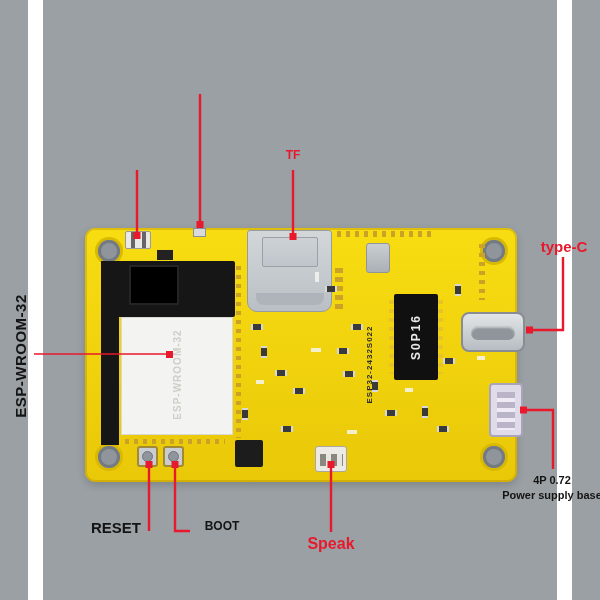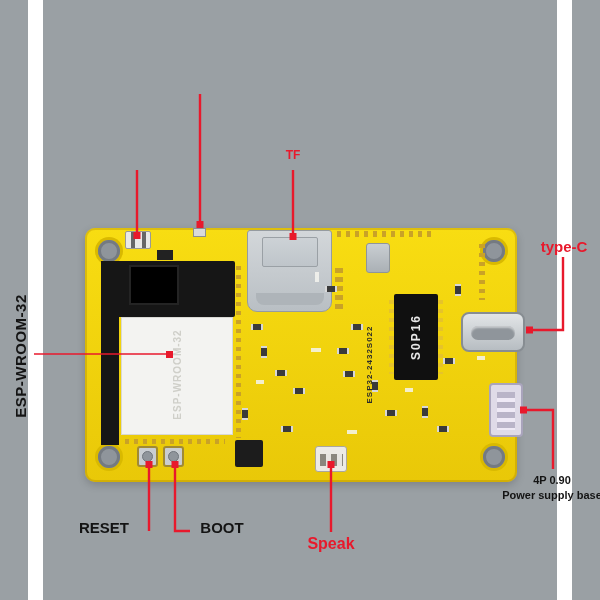--- a/index.html
+++ b/index.html
@@ -114,22 +114,22 @@
 
   
   .lbl { position: absolute; z-index: 4; font-weight: bold; color: var(--accent, #e8192c); text-align: center; }
   .lbl.dark { color: var(--label_dark, #141414); }
   .lbl-bbs   { left: 117px; top: 70px;  width: 192px; font-size: 17px; }
   .lbl-bi    { left: 48px;  top: 148px; width: 145px; font-size: 16px; }
   .lbl-tf    { left: 269px; top: 148px; width: 48px;  font-size: 12px; }
   .lbl-typec { left: 532px; top: 238px; width: 64px;  font-size: 15px; }
   .lbl-esp   { left: -66px; top: 346px; width: 175px; height: 20px; font-size: 15px; letter-spacing: .5px;
                transform: rotate(-90deg); }
-  .lbl-reset { left: 72px;  top: 519px; width: 64px;  font-size: 15px; }
-  .lbl-boot  { left: 190px; top: 519px; width: 64px;  font-size: 15px; }
+  .lbl-reset { left: 84px;  top: 519px; width: 64px;  font-size: 15px; }
+  .lbl-boot  { left: 190px; top: 519px; width: 64px;  font-size: 12px; }
   .lbl-speak { left: 296px; top: 535px; width: 70px;  font-size: 16px; }
   .lbl-pwr1  { left: 512px; top: 474px; width: 80px;  font-size: 11px; }
   .lbl-pwr2  { left: 500px; top: 489px; width: 104px; font-size: 11px; }
 </style>
 </head>
 <body>
 
 <div class="stage">
 
   <div class="strip left"></div>
@@ -247,16 +247,16 @@
     <line class="leader" x1="331" y1="468" x2="331" y2="532"></line>
     <rect class="marker" x="327.5" y="461" width="7" height="7"></rect>
   </svg>
 
   <div class="lbl lbl-tf">TF</div>
   <div class="lbl lbl-typec">type-C</div>
   <div class="lbl dark lbl-esp">ESP-WROOM-32</div>
   <div class="lbl dark lbl-reset">RESET</div>
   <div class="lbl dark lbl-boot">BOOT</div>
   <div class="lbl lbl-speak">Speak</div>
-  <div class="lbl dark lbl-pwr1">4P 0.90</div>
+  <div class="lbl dark lbl-pwr1">4P 0.72</div>
   <div class="lbl dark lbl-pwr2">Power supply base</div>
 
 </div>
 
 </body></html>

